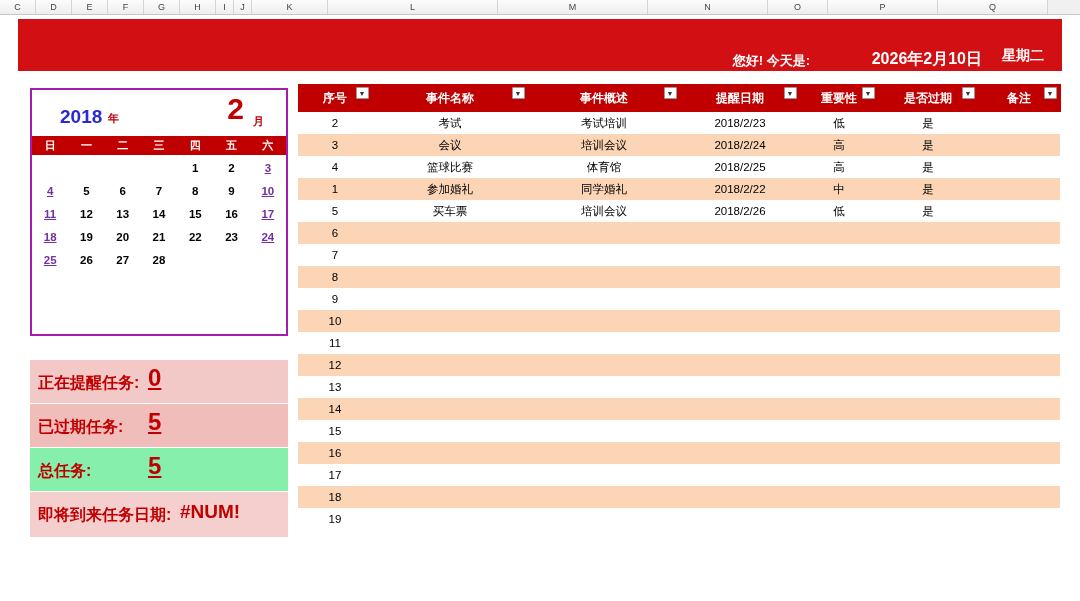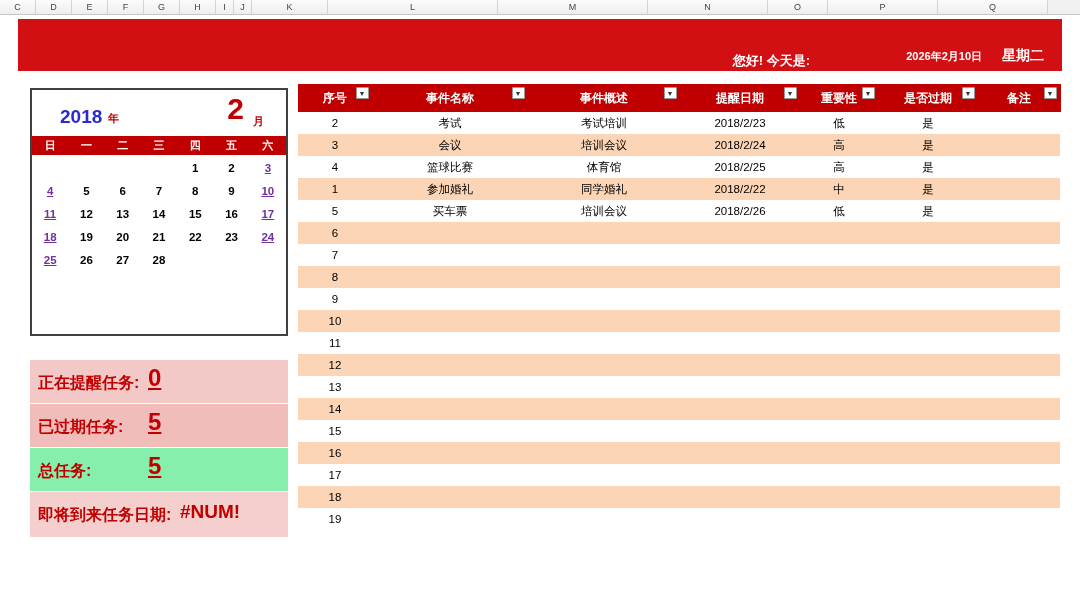--- a/index.html
+++ b/index.html
@@ -57,39 +57,39 @@
     position: absolute;
     right: 252px;
     top: 33px;
     font-size: 13px;
     font-weight: bold;
   }
   .banner-date {
     position: absolute;
     right: 80px;
     top: 30px;
-    font-size: 11px;
+    font-size: 16px;
     font-weight: bold;
   }
   .banner-weekday {
     position: absolute;
     right: 18px;
     top: 28px;
     font-size: 14px;
     font-weight: bold;
   }
 
   
   .calendar {
     position: absolute;
     left: 30px;
     top: 88px;
     width: 258px;
     height: 248px;
-    border: 2px solid #404040;
+    border: 2px solid #a21caf;
     box-sizing: border-box;
     background: #ffffff;
   }
   .cal-top {
     position: relative;
     height: 46px;
   }
   .cal-year {
     position: absolute;
     left: 28px;

